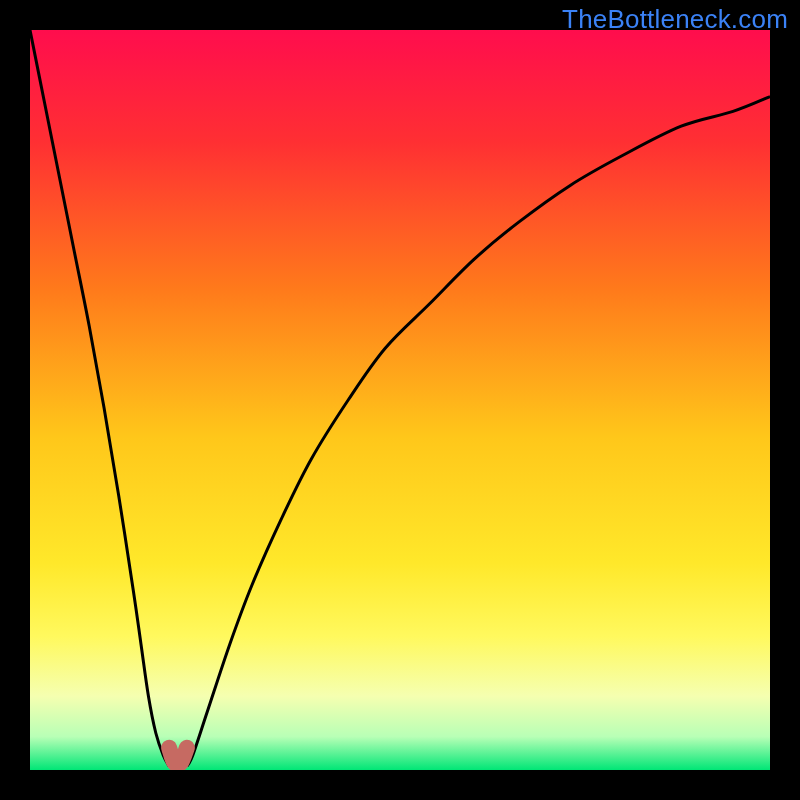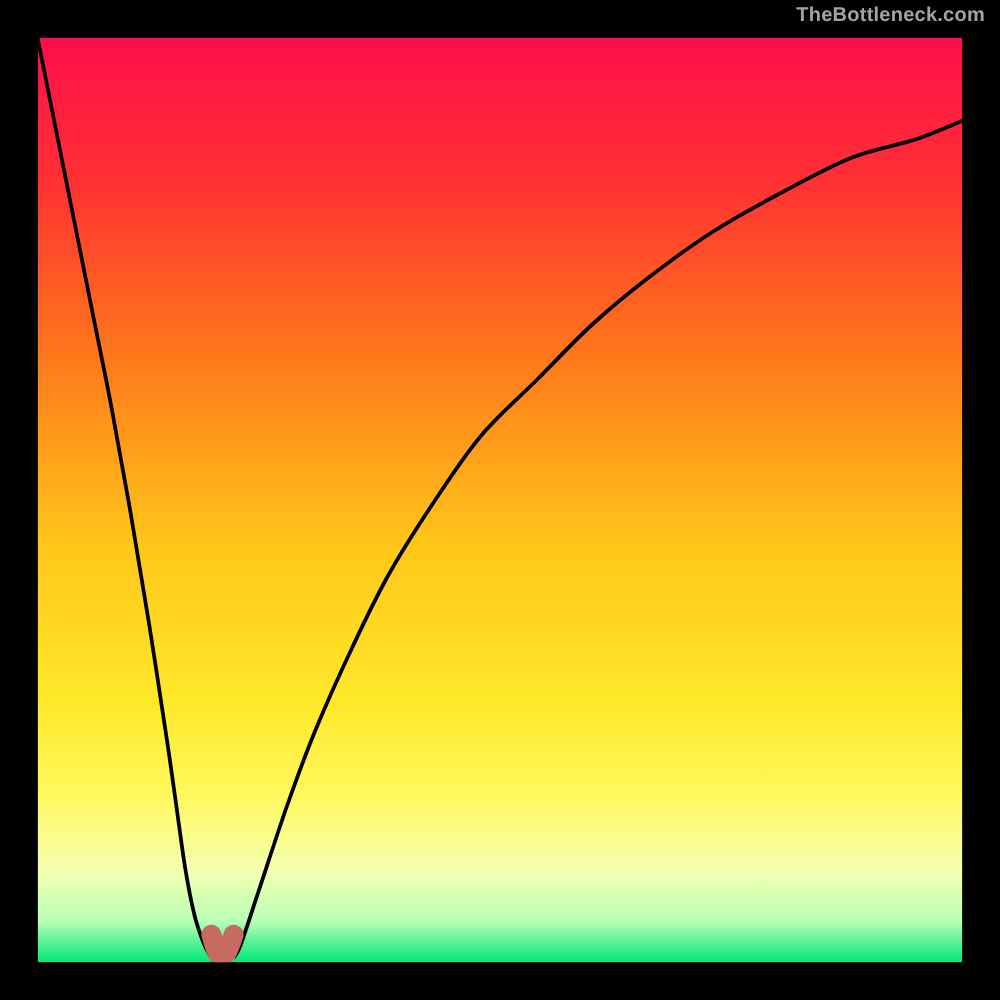--- a/index.html
+++ b/index.html
@@ -31,24 +31,24 @@
   .curve-svg {
     position: absolute;
     inset: 0;
     width: 740px;
     height: 740px;
   }
   .watermark {
     position: absolute;
     top: 4px;
     right: 12px;
-    color: #a3a3a3;
-    font-size: 16px;
+    color: #3b82f6;
+    font-size: 26px;
     letter-spacing: 0.2px;
-    font-weight: 700;
+    font-weight: 400;
   }
 </style>
 </head>
 <body>
 
 <div class="frame">
   <div class="watermark">TheBottleneck.com</div>
 
   <div class="plot-area">
     <svg class="gradient" viewBox="0 0 740 740" preserveAspectRatio="none">

